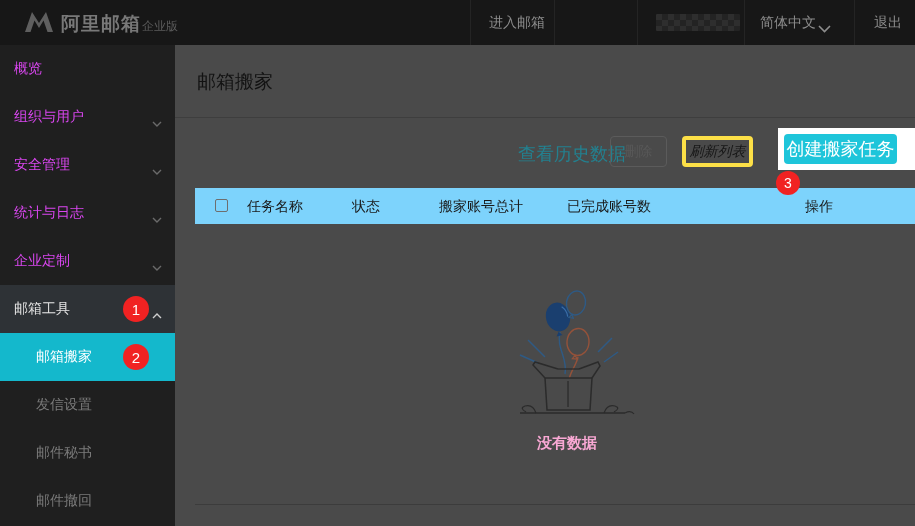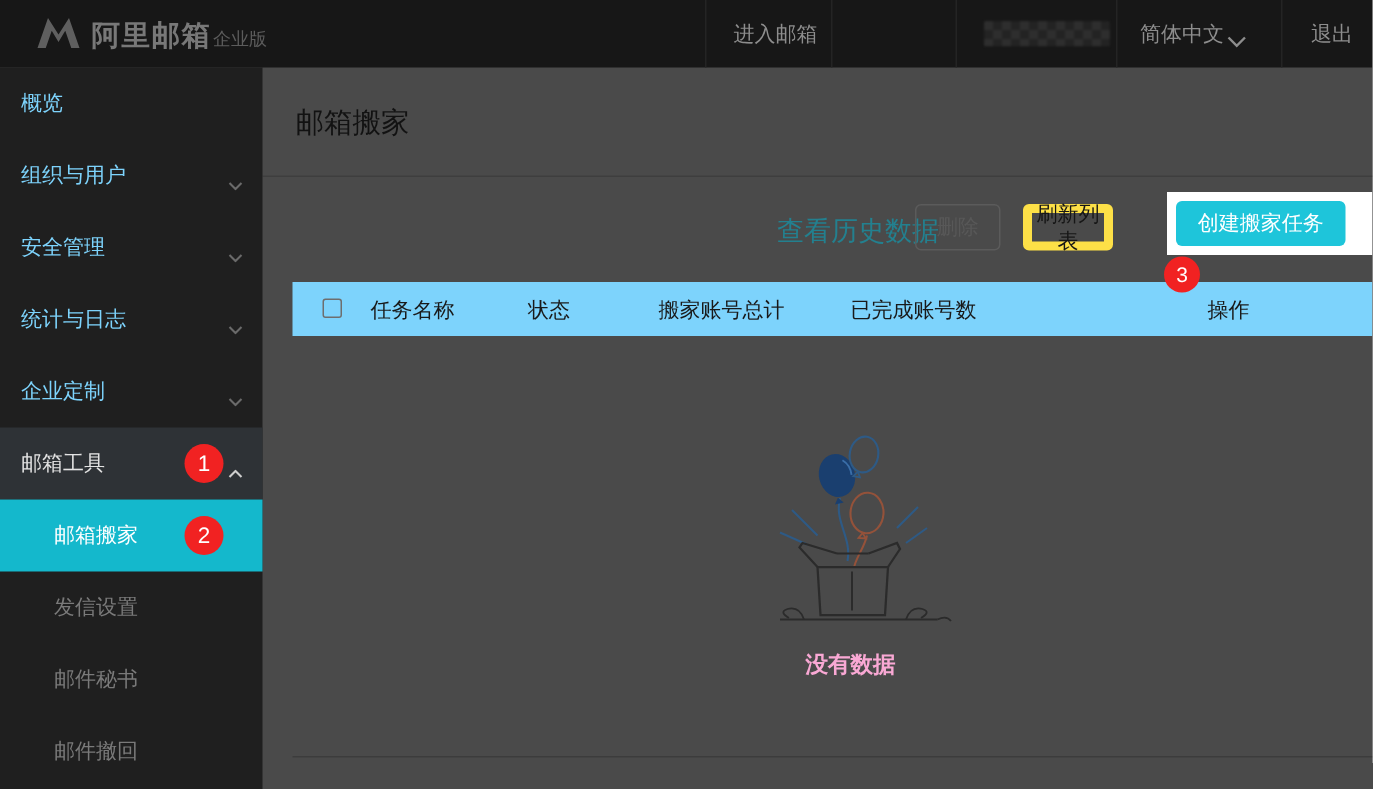--- a/index.html
+++ b/index.html
@@ -18,21 +18,21 @@
   .search .mag { position:absolute; right:12px; top:7px; }
   .tb-div { position:absolute; top:0; width:1px; height:45px; background:#242424; }
   .top-item { position:absolute; top:0; height:45px; line-height:45px; font-size:14px; color:#8d8d8d; cursor:pointer; white-space:nowrap; }
   .censored { position:absolute; left:656px; top:14px; width:84px; height:17px;
       background:repeating-conic-gradient(#232323 0% 25%, #2e2e2e 0% 50%) 0 0/12px 12px;
       filter:blur(0.6px); border-radius:1px; }
   .lang-chevron { position:absolute; left:818px; top:19px; }
 
   
   .sidebar { position:absolute; left:0; top:45px; width:175px; height:481px; background:#1f1f1f; z-index:4; }
-  .side-row { position:absolute; left:0; width:175px; height:48px; display:flex; align-items:center; font-size:14px; color:#7dd3fc; cursor:pointer; }
+  .side-row { position:absolute; left:0; width:175px; height:48px; display:flex; align-items:center; font-size:14px; color:#d946ef; cursor:pointer; }
   .side-row .lbl { padding-left:14px; }
   .side-row.sub .lbl { padding-left:36px; }
   .side-row .chev { position:absolute; right:13px; top:21px; }
   .row-tools { background:#2e3236; color:#e3e3e3; }
   .row-selected { background:var(--accent-cyan,#14b8cc); color:#ffffff; }
   .side-row.sub { color:#7a7a7a; }
   .side-row.row-selected { color:#ffffff; }
 
   
   .step-badge { position:absolute; width:26px; height:26px; border-radius:50%; background:var(--badge-red,#f12222);
@@ -41,24 +41,24 @@
 
   
   .content { position:absolute; left:175px; top:45px; width:740px; height:481px; background:#4a4a4a; }
   .page-title { position:absolute; left:22px; top:24px; font-size:19px; color:#121212; }
   .title-divider { position:absolute; left:0; right:0; top:72px; height:1px; background:#3e3e3e; }
 
   .link-history { position:absolute; left:343px; top:97px; font-size:18px; color:var(--link-teal,#23808f); cursor:pointer; }
   .btn { position:absolute; height:31px; border-radius:4px; background:transparent; font-size:14px;
       display:flex; align-items:center; justify-content:center; cursor:pointer; font-family:inherit; }
   .btn-delete { left:435px; top:91px; width:57px; border:1px solid #5b5b5b; color:#585858; }
-  .btn-refresh { left:507px; top:91px; width:60px; border:6px solid #fde047; color:#161616; }
+  .btn-refresh { left:507px; top:91px; width:71px; border:4px solid #fde047; color:#161616;font-style:italic; }
   .spotlight { position:absolute; left:603px; top:83px; width:137px; height:42px; background:#ffffff; z-index:6; }
   .btn-create { position:absolute; left:6px; top:6px; width:113px; height:30px; border:none; border-radius:4px;
-      background:var(--button-cyan,#1ec5da); color:#ffffff; font-size:14px; display:flex; align-items:center; justify-content:center;
+      background:var(--button-cyan,#1ec5da); color:#ffffff; font-size:18px; display:flex; align-items:center; justify-content:center;
       cursor:pointer; font-family:inherit; }
   .badge-3-pos { left:601px; top:126px; }
 
   .table-header { position:absolute; left:20px; right:0; top:143px; height:36px; background:#7dd3fc; }
   .th-check { position:absolute; left:20px; top:11px; width:13px; height:13px; border:1px solid #6e6e6e; border-radius:2px; background:transparent; cursor:pointer; }
   .th { position:absolute; top:0; height:36px; line-height:36px; font-size:14px; color:#191919; white-space:nowrap; }
 
   .empty-art { position:absolute; left:317px; top:243px; }
   .empty-text { position:absolute; left:44px; right:0; top:389px; text-align:center; font-size:15px; font-weight:600; color:#f9a8d4; }
   .bottom-line { position:absolute; left:20px; right:0; top:459px; height:1px; background:#3c3c3c; }

